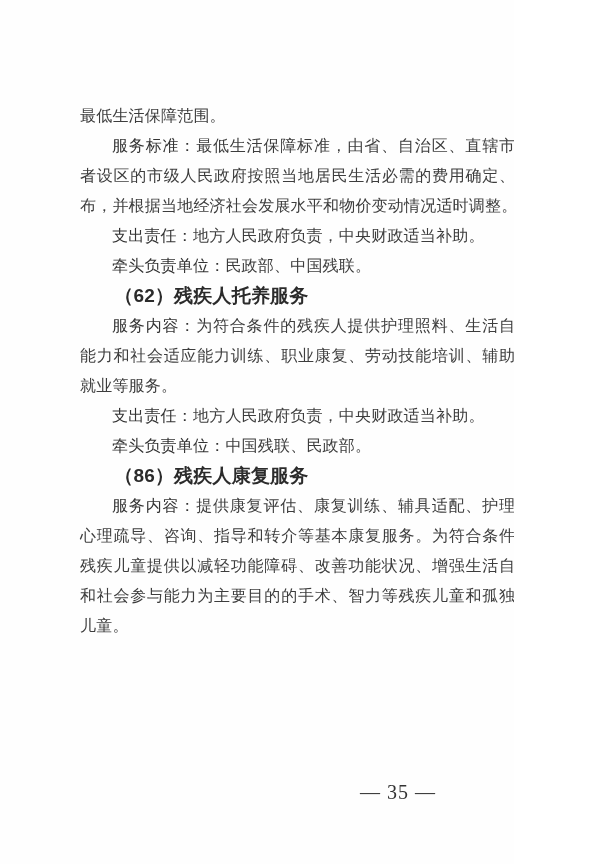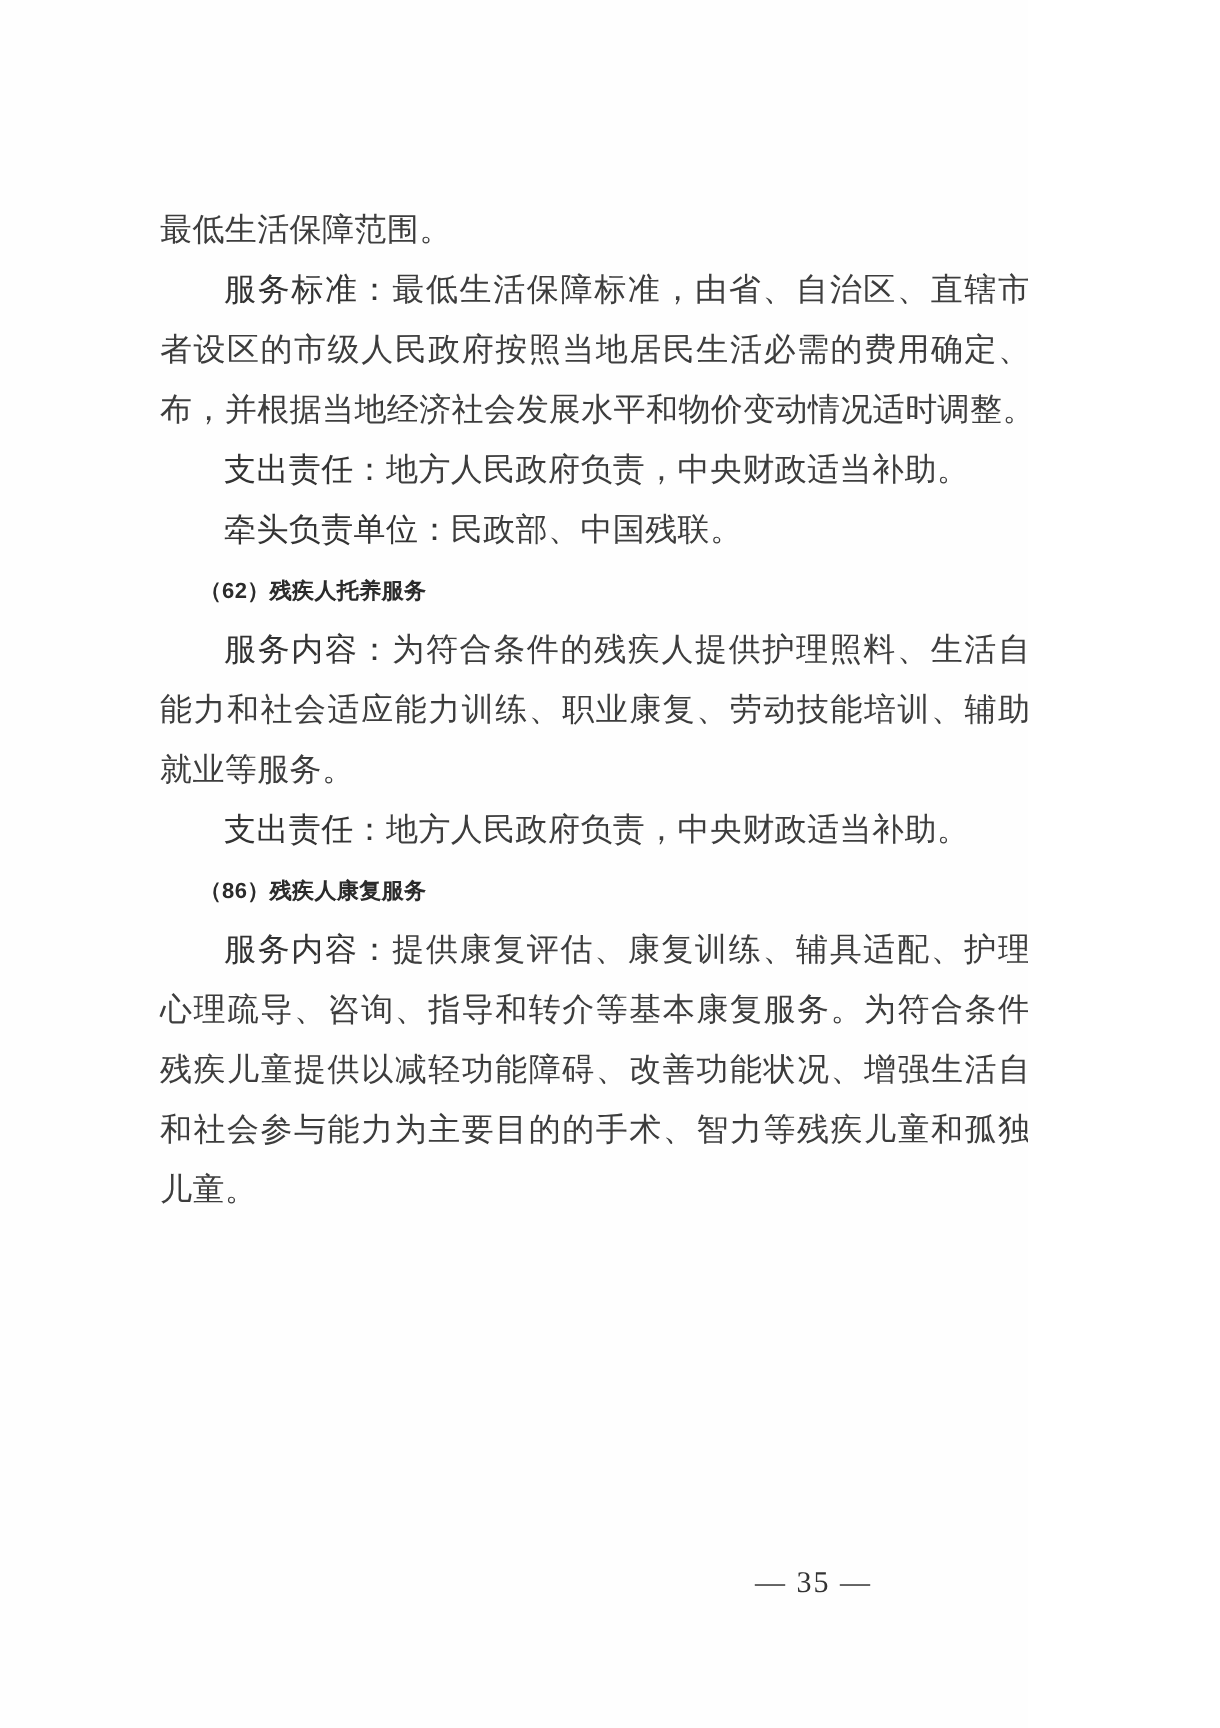--- a/index.html
+++ b/index.html
@@ -36,30 +36,30 @@
   }
   .label {
     font-weight: normal;
     color: #333333;
   }
   .heading {
     margin: 0;
     padding: 0;
     font-family: "Liberation Sans", "DejaVu Sans", sans-serif;
     font-weight: bold;
-    font-size: 11px;
+    font-size: 19px;
     line-height: 30px;
     color: #2b2b2b;
     text-indent: 1.8em;
   }
   .footer {
     position: absolute;
     right: 78px;
     top: 780px;
-    font-size: 15px;
+    font-size: 20px;
     line-height: 24px;
     color: #333333;
     letter-spacing: 1px;
   }
 </style>
 </head>
 <body>
 
 <div class="page">
   <div class="content">
@@ -73,20 +73,21 @@
     <p class="para indent"><span class="label">牵头负责单位：</span><span>民政部、中国残联。</span></p>
 
     <h3 class="heading">（62）残疾人托养服务</h3>
 
 
     <p class="para indent"><span class="label">服务内容：</span><span>为符合条件的残疾人提供护理照料、生活自理能力和社会适应能力训练、职业康复、劳动技能培训、辅助性就业等服务。</span></p>
 
 
     <p class="para indent"><span class="label">支出责任：</span><span>地方人民政府负责，中央财政适当补助。</span></p>
 
+    <p class="para indent"><span class="label">牵头负责单位：</span><span>中国残联、民政部。</span></p>
 
     <h3 class="heading">（86）残疾人康复服务</h3>
 
 
     <p class="para indent"><span class="label">服务内容：</span><span>提供康复评估、康复训练、辅具适配、护理、心理疏导、咨询、指导和转介等基本康复服务。为符合条件的残疾儿童提供以减轻功能障碍、改善功能状况、增强生活自理和社会参与能力为主要目的的手术、智力等残疾儿童和孤独症儿童。</span></p>
 
   </div>
 
   <div class="footer">
     <span>— 35 —</span>

